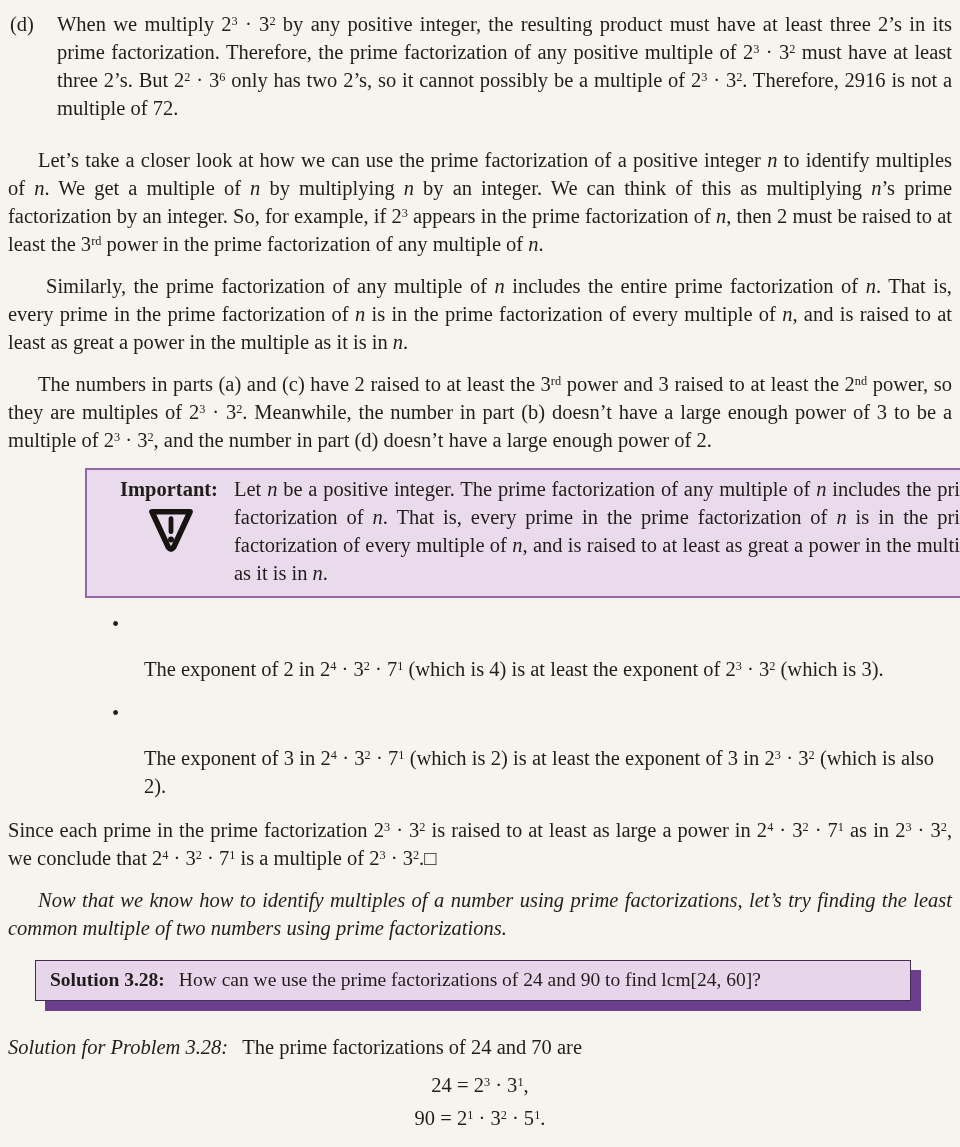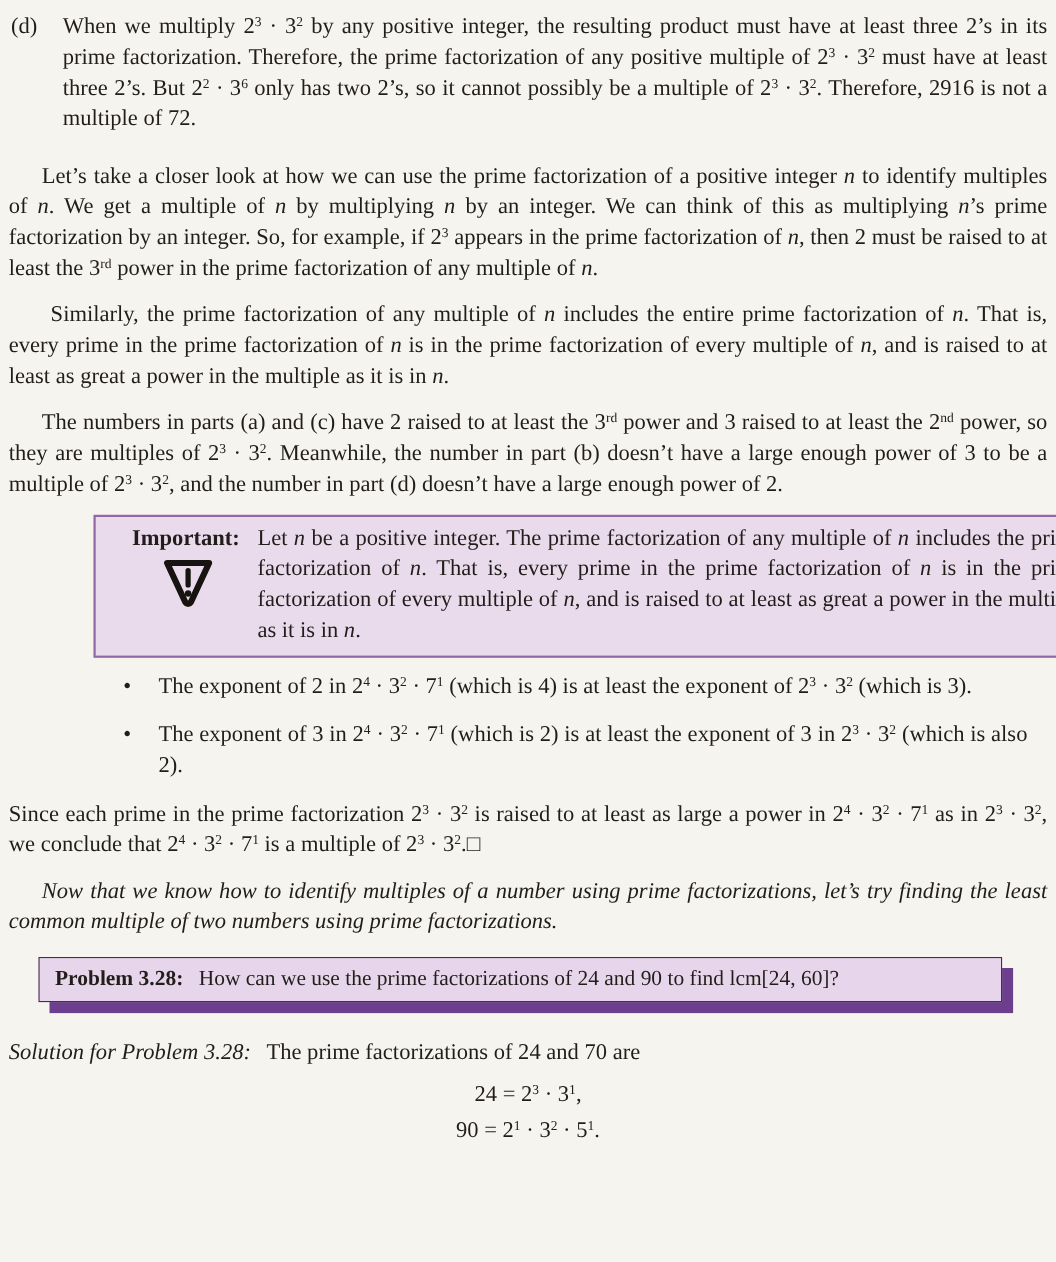--- a/index.html
+++ b/index.html
@@ -45,21 +45,21 @@
   }
   .ib-left { width: 135px; flex: 0 0 135px; }
   .ib-label { font-weight: bold; padding-left: 21px; white-space: nowrap; }
   .ib-icon { display: block; margin: 4px 0 0 46px; }
   .ib-text { flex: 1; padding-right: 14px; }
 
   
   .bullet { display: flex; padding-left: 104px; margin-top: 12px; }
   .bullet + .bullet { margin-top: 16px; }
   .b-dot { width: 32px; flex: 0 0 32px; }
-  .b-text { flex: 1; padding-right: 18px; text-align: justify; }
+  .b-text { flex: 1; padding-right: 18px; text-align: justify; margin-top: 45px; }
 
   
   .problem-box {
     margin-top: 18px;
     margin-left: 27px;
     width: 876px;
     box-sizing: border-box;
     background: var(--problem-bg, #e7d6eb);
     border: 1.5px solid var(--problem-border, #452c50);
     box-shadow: 10px 10px 0 0 var(--problem-shadow, #6b3f8e);
@@ -113,21 +113,21 @@
   <div class="bullet">
     <span class="b-dot">•</span>
     <div class="b-text">The exponent of 3 in 2<sup>4</sup> · 3<sup>2</sup> · 7<sup>1</sup> (which is 2) is at least the exponent of 3 in 2<sup>3</sup> · 3<sup>2</sup> (which is also 2).</div>
   </div>
 
   <div class="para p-since justify">Since each prime in the prime factorization 2<sup>3</sup> · 3<sup>2</sup> is raised to at least as large a power in 2<sup>4</sup> · 3<sup>2</sup> · 7<sup>1</sup> as in 2<sup>3</sup> · 3<sup>2</sup>, we conclude that 2<sup>4</sup> · 3<sup>2</sup> · 7<sup>1</sup> is a multiple of 2<sup>3</sup> · 3<sup>2</sup>.□</div>
 
   <div class="para p-nowthat justify">Now that we know how to identify multiples of a number using prime factorizations, let’s try finding the least common multiple of two numbers using prime factorizations.</div>
 
   <div class="problem-box">
-    <span class="pb-label">Problem 3.28:</span><span class="pb-text">How can we use the prime factorizations of 24 and 90 to find lcm[24, 60]?</span>
+    <span class="pb-label">Solution 3.28:</span><span class="pb-text">How can we use the prime factorizations of 24 and 90 to find lcm[24, 60]?</span>
   </div>
 
   <div class="solution-intro">
     <span class="sol-label">Solution for Problem 3.28:</span><span>The prime factorizations of 24 and 70 are</span>
   </div>
 
   <div class="equations">
     <div class="eq-inner">
       <div class="eq">24 = 2<sup>3</sup> · 3<sup>1</sup>,</div>
       <div class="eq">90 = 2<sup>1</sup> · 3<sup>2</sup> · 5<sup>1</sup>.</div>

